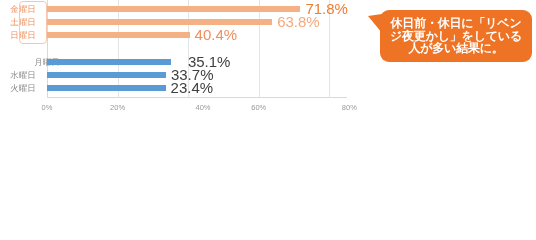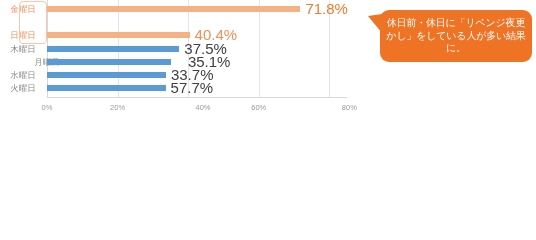--- a/index.html
+++ b/index.html
@@ -59,22 +59,22 @@
   }
 
   
   .callout{
     position:absolute;left:380px;top:10px;width:152px;height:52px;
     background:#ee7325;border-radius:9px;
     box-sizing:border-box;
     display:flex;align-items:center;justify-content:center;
   }
   .callout-text{
-    color:#ffffff;font-weight:normal;
-    font-size:10px;line-height:12.4px;
+    color:#ffffff;font-weight:bold;
+    font-size:12px;line-height:12.4px;
     text-align:center;
     padding:0 6px;
     letter-spacing:-0.2px;
   }
   .callout-tail{
     position:absolute;left:-12px;top:4px;width:14px;height:20px;
   }
 </style>
 </head>
 <body>
@@ -88,44 +88,44 @@
         <div class="gridline" style="left: 141.176px;"></div>
         <div class="gridline" style="left: 211.765px;"></div>
         <div class="gridline" style="left: 282.353px;"></div>
       </div>
     <div class="rows" id="rows">
         <div class="row" style="top: 6px;">
           <div class="vlabel hl">金曜日</div>
           <div class="bar orange" style="width: 253.412px;"></div>
           <div class="dlabel orange-strong" style="left: 258.412px;">71.8%</div>
         </div>
+        <div class="row" style="top: 19.2px;">
+          <div class="vlabel hl">土曜日</div>
+          <div class="bar orange" style="width: 225.176px;"></div>
+          <div class="dlabel orange-light" style="left: 230.176px;">63.8%</div>
+        </div>
         <div class="row" style="top: 32.4px;">
           <div class="vlabel hl">日曜日</div>
           <div class="bar orange" style="width: 142.588px;"></div>
           <div class="dlabel orange-mid" style="left: 147.588px;">40.4%</div>
-        </div>
-        <div class="row" style="top: 45.6px;">
-          <div class="vlabel">木曜日</div>
-          <div class="bar blue" style="width: 132.353px;"></div>
-          <div class="dlabel dark" style="left: 137.353px;">37.5%</div>
         </div>
         <div class="row" style="top: 58.8px; padding-left: 24px;">
           <div class="vlabel">月曜日</div>
           <div class="bar blue" style="width: 123.882px;"></div>
           <div class="dlabel dark" style="left: 128.882px; margin-left: 12px;">35.1%</div>
         </div>
         <div class="row" style="top: 72px;">
           <div class="vlabel">水曜日</div>
           <div class="bar blue" style="width: 118.941px;"></div>
           <div class="dlabel dark" style="left: 123.941px;">33.7%</div>
         </div>
         <div class="row" style="top: 85.2px;">
           <div class="vlabel">火曜日</div>
           <div class="bar blue" style="width: 118.588px;"></div>
-          <div class="dlabel dark" style="left: 123.588px;">57.7%</div>
+          <div class="dlabel dark" style="left: 123.588px;">23.4%</div>
         </div>
       </div>
   </div>
 
   <div class="hl-box"></div>
 
   <div class="xaxis">
     <div class="xaxis-line"></div>
     <div id="xticks">
         <div class="xtick" style="left: 0px;">0%</div>

